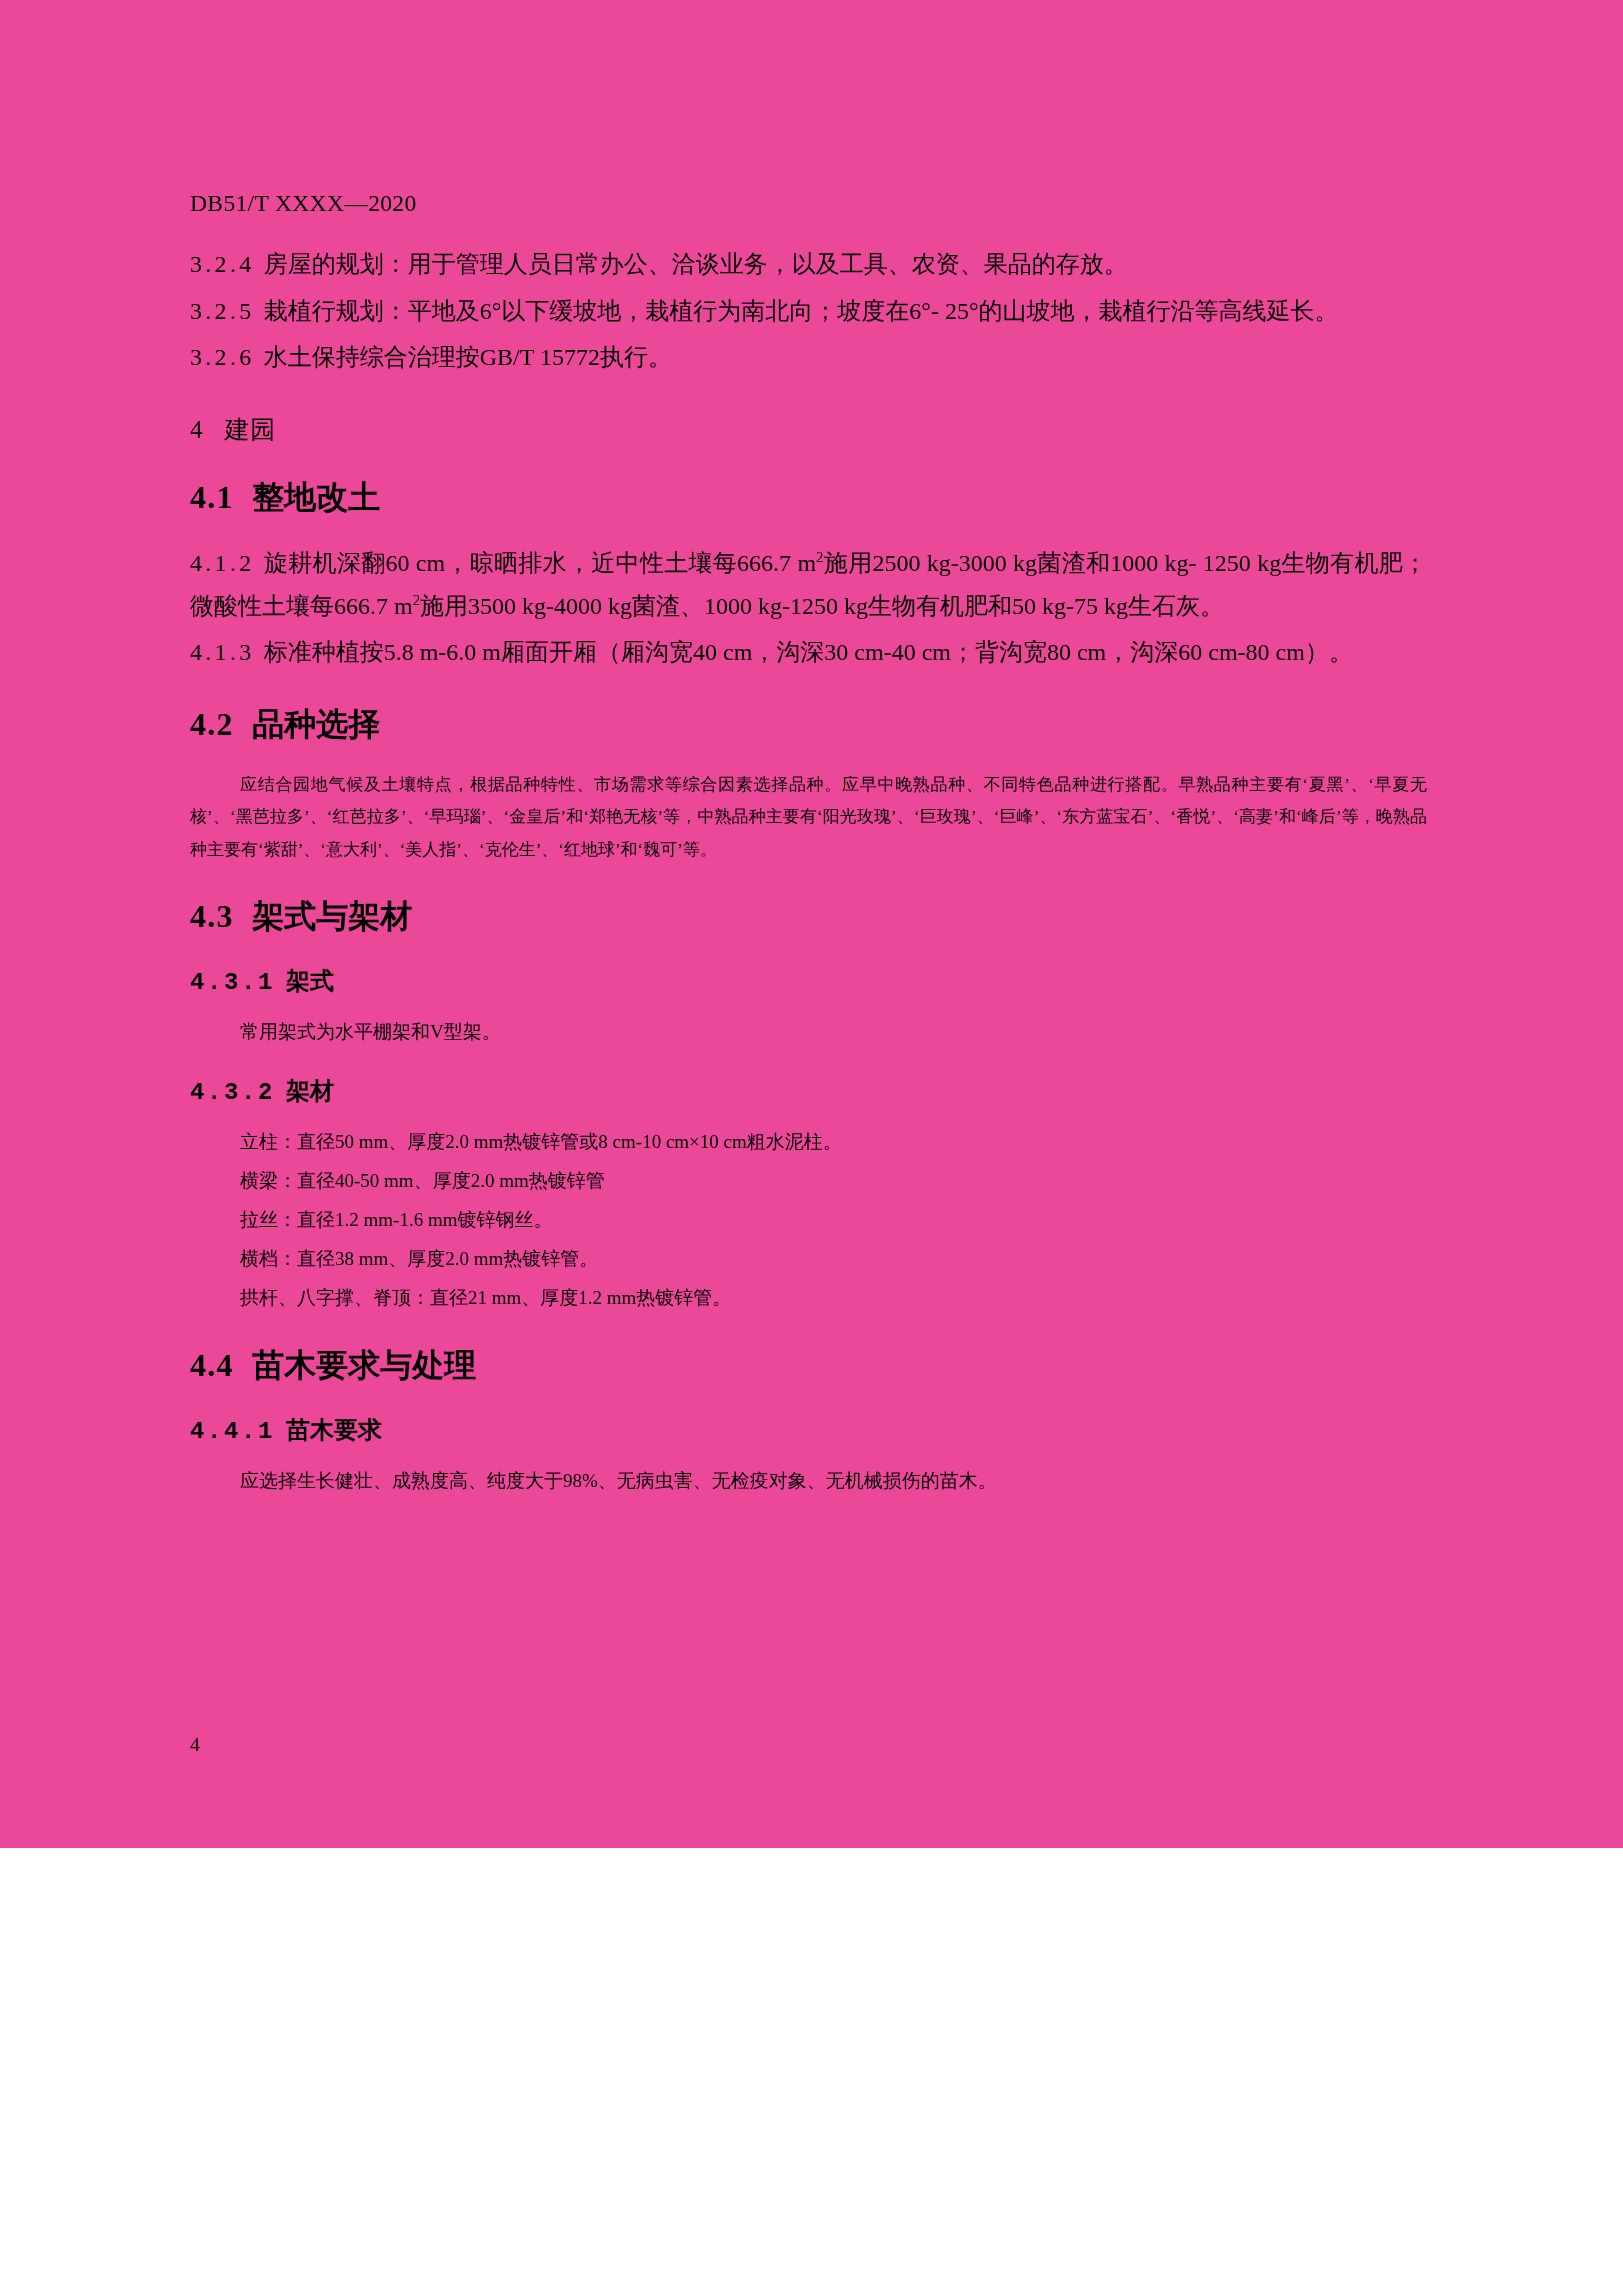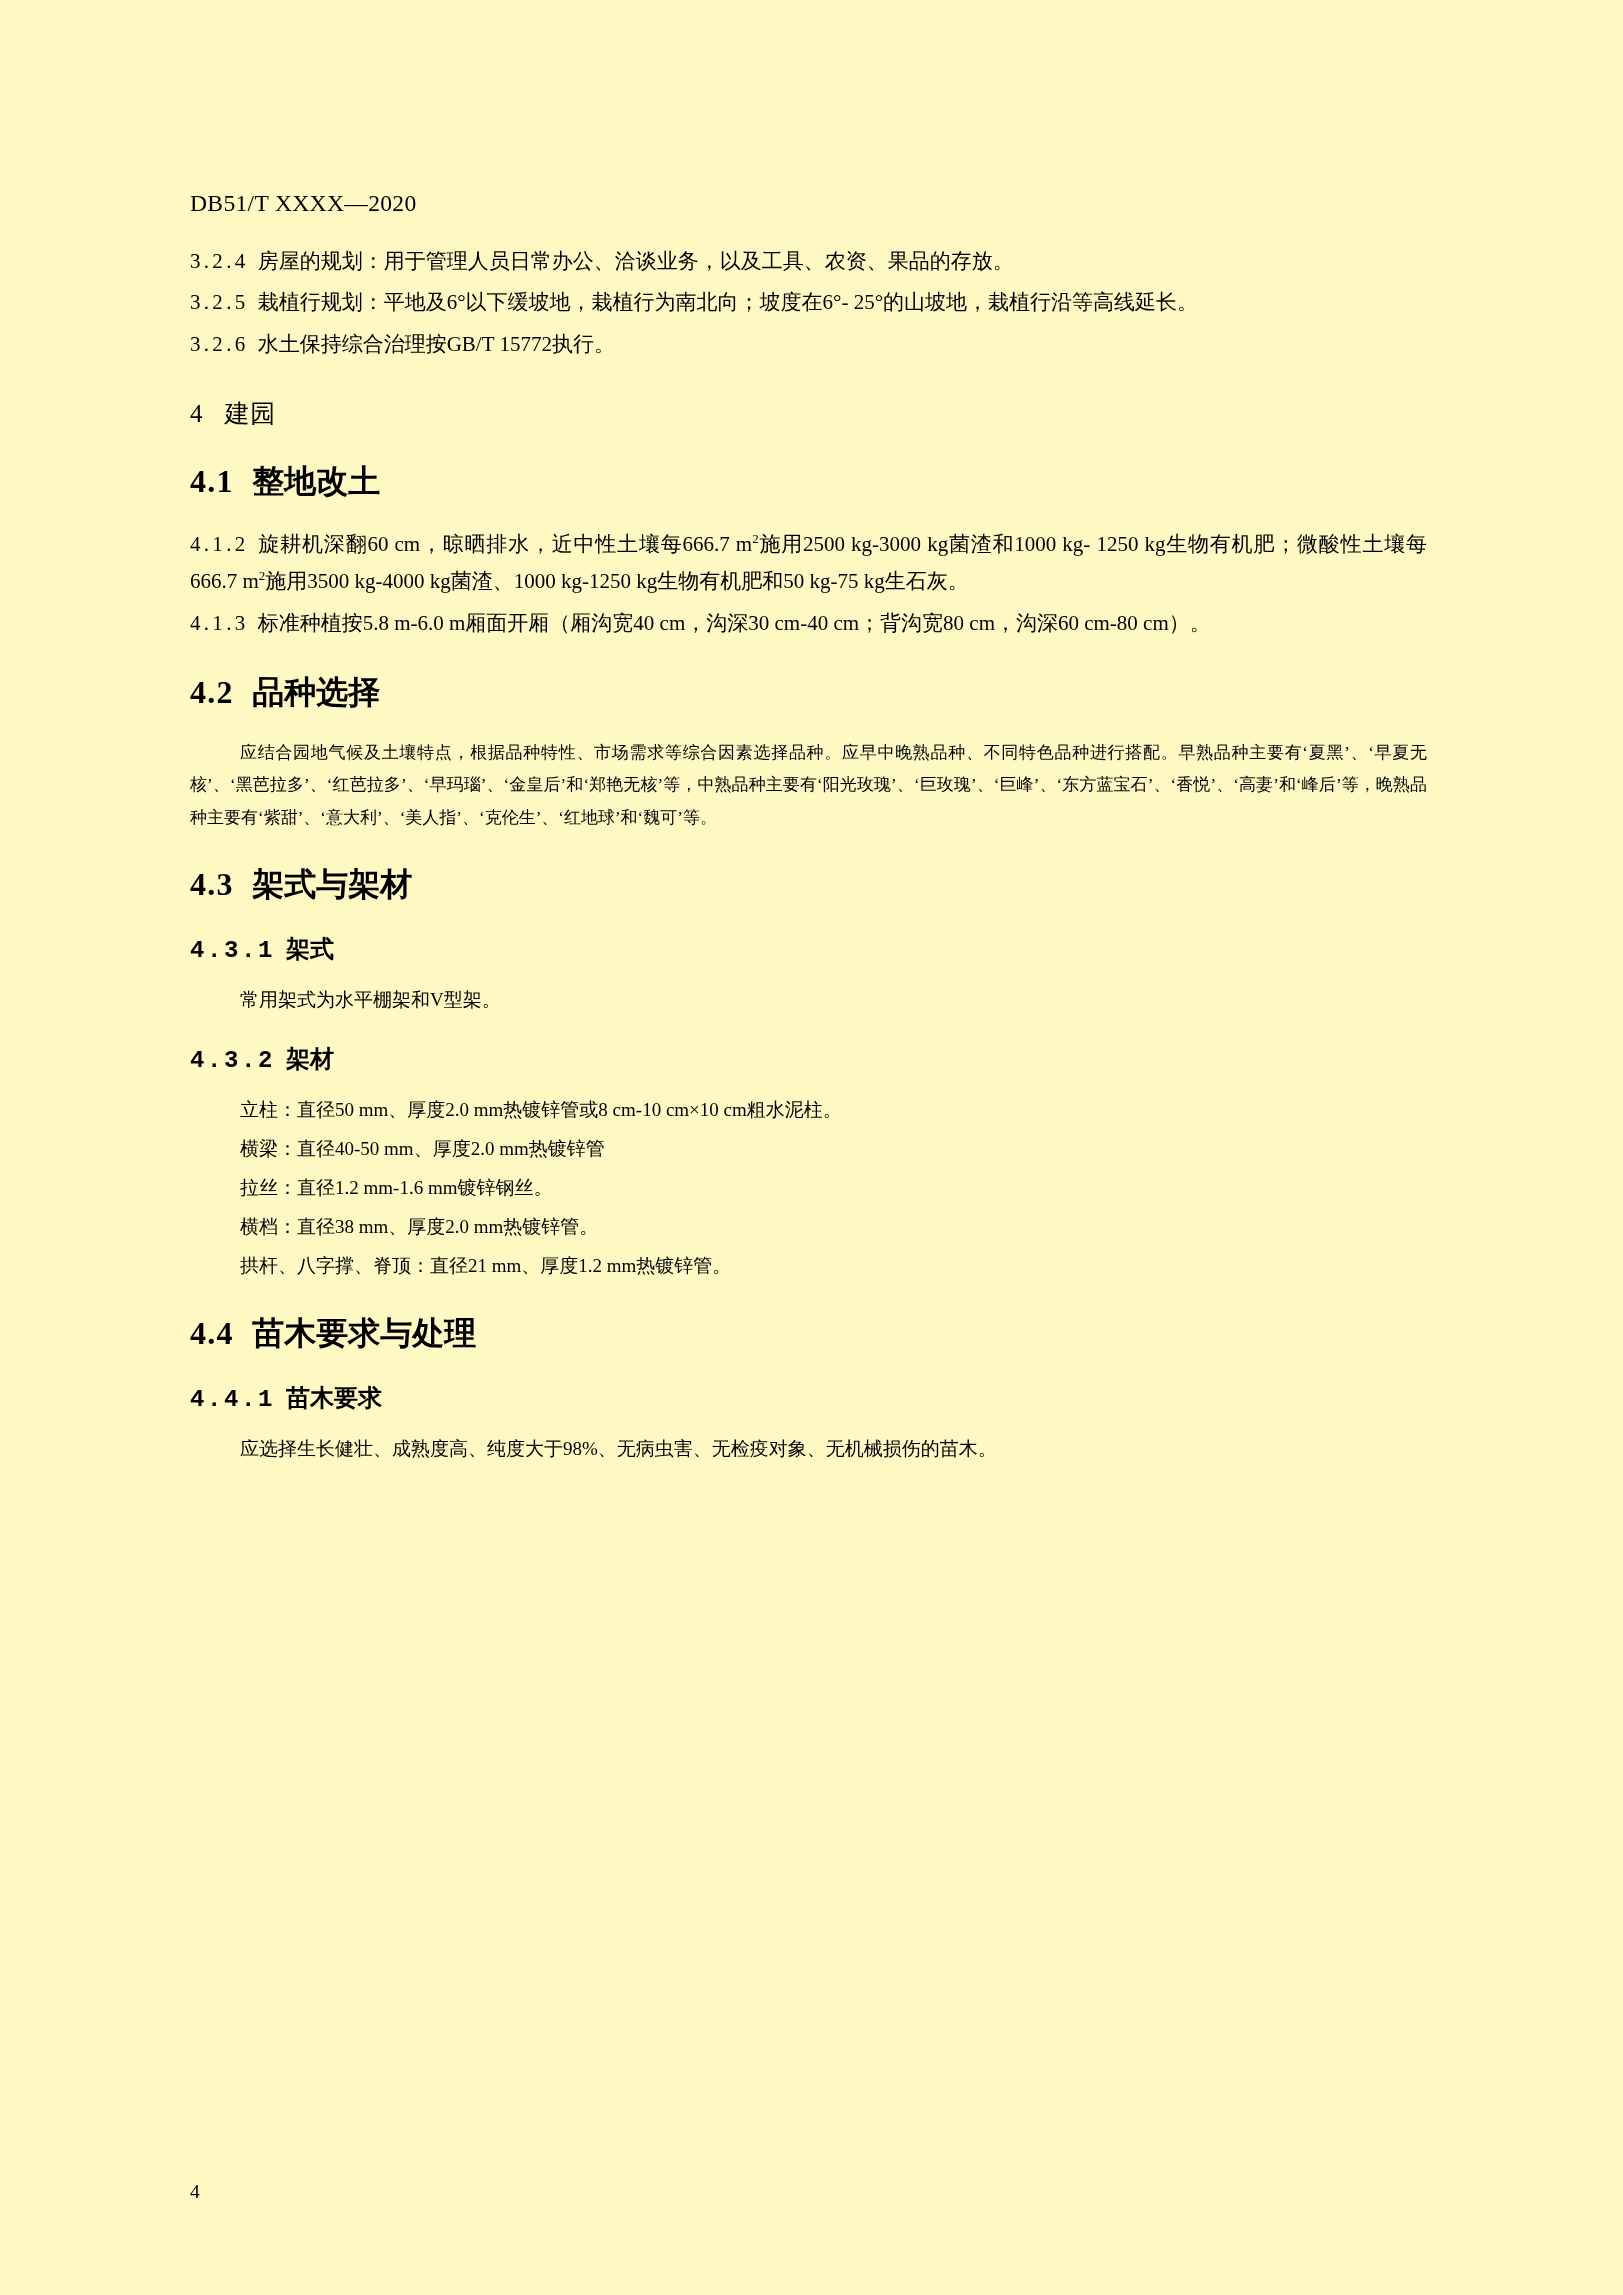--- a/index.html
+++ b/index.html
@@ -7,33 +7,33 @@
     padding: 0;
     background: #ffffff;
   }
   body {
     font-family: "Liberation Serif", "DejaVu Serif", serif;
     color: #000000;
   }
   .page {
     position: relative;
     width: 1623px;
-    height: 2295px;
+    height: 1848px;
     box-sizing: border-box;
     padding: 190px 196px 0 190px;
-    background: #fef9c3;
+    background: #ec4899;
   }
   .header {
     font-family: "Liberation Serif", serif;
     font-size: 23.6px;
     letter-spacing: 0.3px;
     margin-bottom: 26px;
   }
   .clause {
-    font-size: 21px;
+    font-size: 24px;
     line-height: 1.78;
     margin: 0 0 3.9px 0;
     text-align: justify;
   }
   .clause .num {
     letter-spacing: 3.3px;
     margin-right: 9.2px;
   }
   .h1 {
     font-size: 25px;

